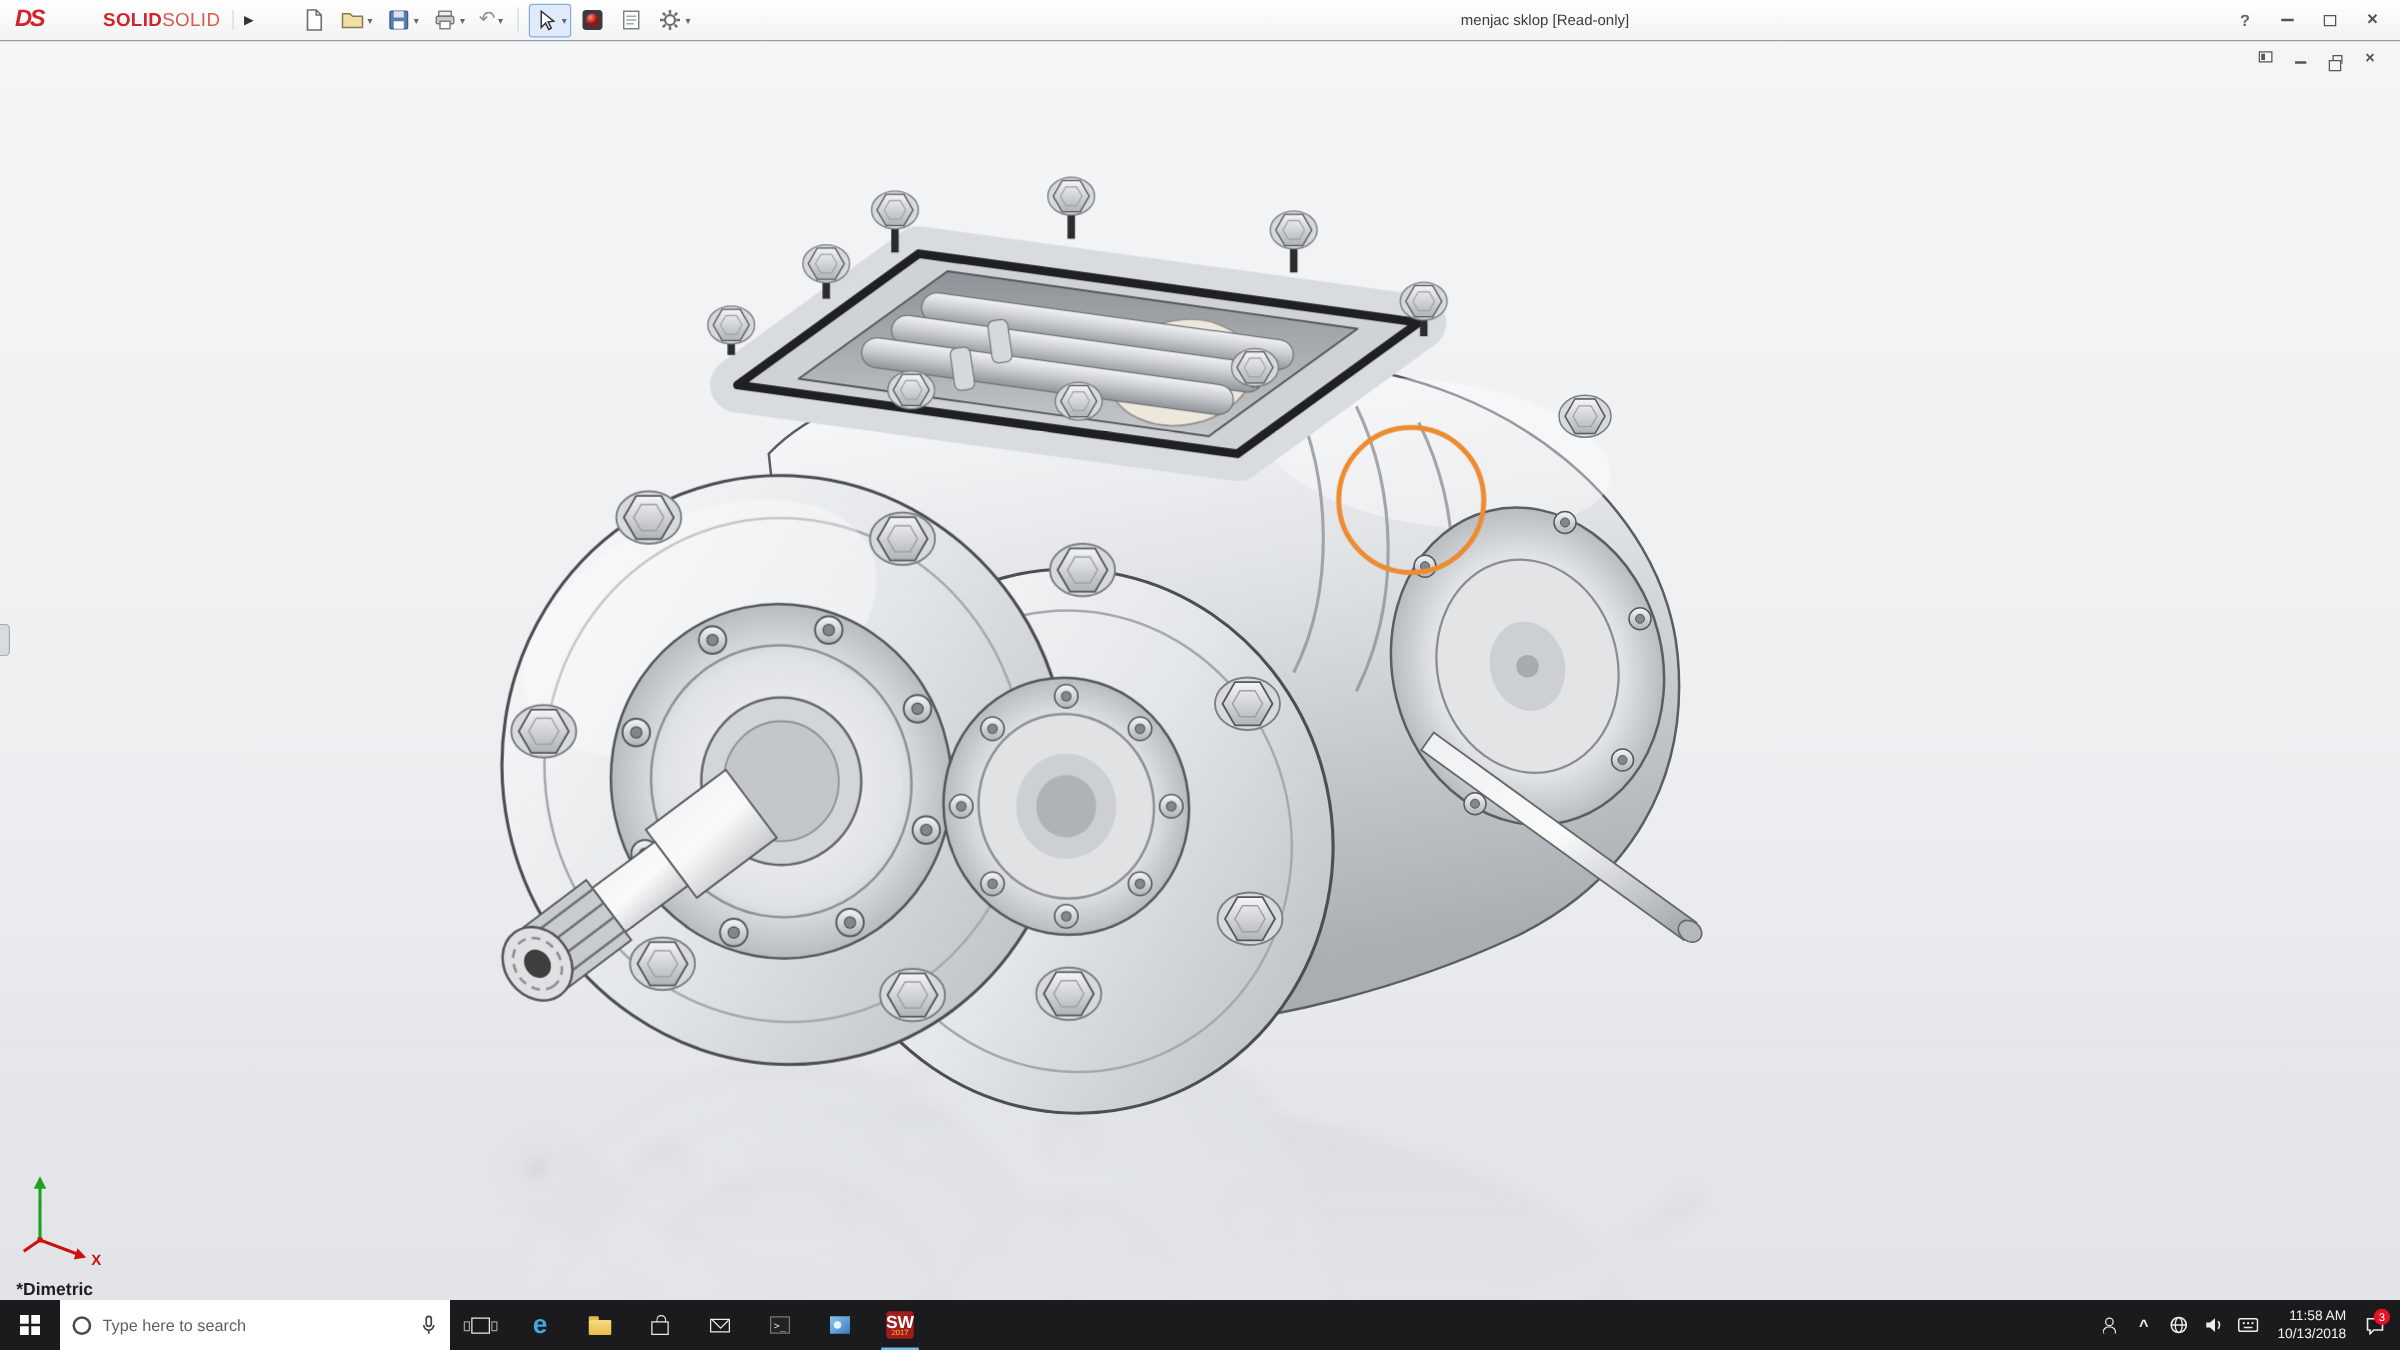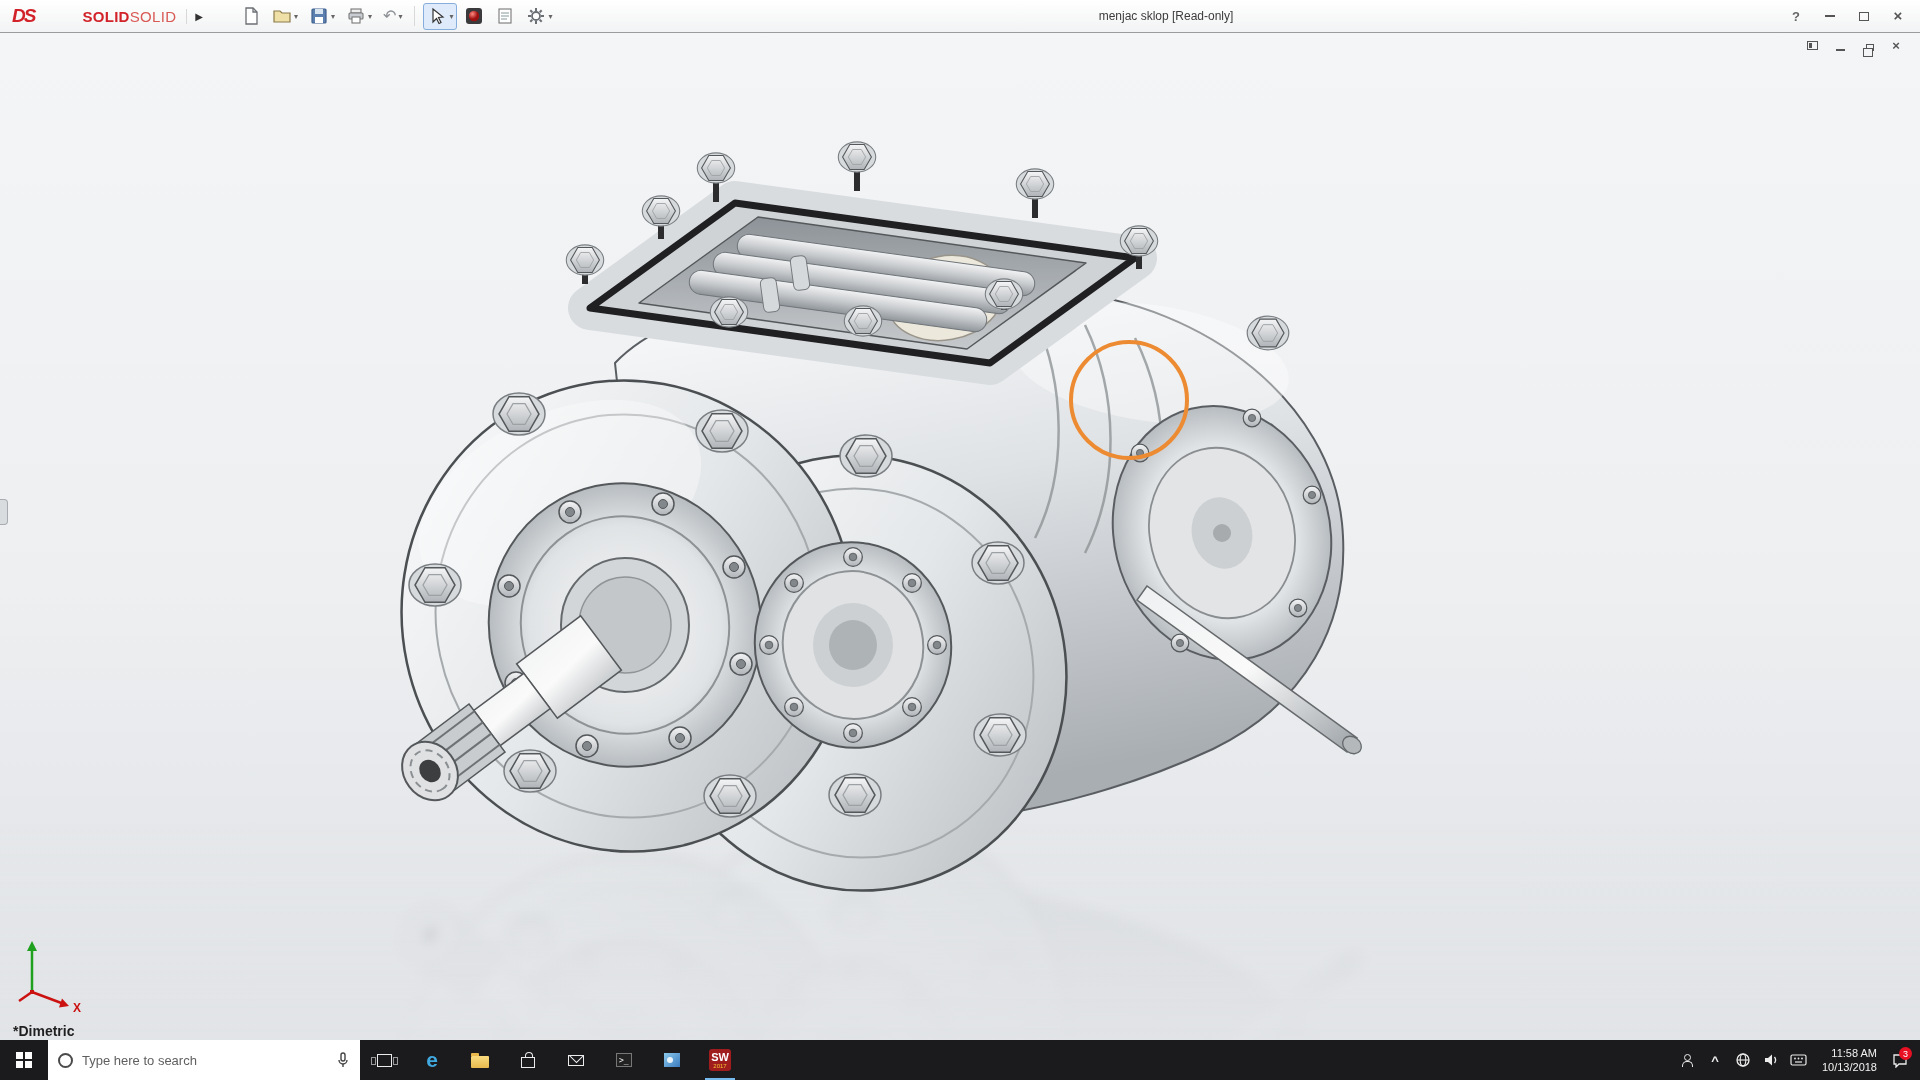--- a/index.html
+++ b/index.html
@@ -14,21 +14,21 @@
   .brand .ds { font-style: italic; font-weight: bold; font-size: 19px; color: #d2232a; letter-spacing: -2px; margin-right: 4px; }
   .brand .solid { font-weight: bold; font-size: 15px; color: #d2232a; letter-spacing: .3px; margin-left: 44px; }
   .brand .works { font-weight: normal; font-size: 15px; color: #d95a55; letter-spacing: .3px; }
   .flyout { font-size: 10px; color: #333; padding: 2px 8px; margin-left: 4px; border-left: 1px solid #d8d8d8; }
   .toolbar { display: flex; align-items: center; margin-left: 26px; gap: 3px; }
   .tb { display: flex; align-items: center; height: 27px; padding: 0 3px; border-radius: 3px; border: 1px solid transparent; }
   .tb.active { background: #dfeafa; border-color: #86aedd; }
   .tb .glyph { font-size: 16px; line-height: 20px; color: #8d9196; }
   .caret { font-size: 8px; color: #666; margin-left: 2px; }
   .sep { width: 1px; height: 20px; background: #d9d9d9; margin: 0 5px; }
-  .win-title { position: absolute; left: 1166px; transform: translateX(-50%);
+  .win-title { position: absolute; left: 1236px; transform: translateX(-50%);
     font-size: 12px; color: #3c3c3c; white-space: nowrap; }
   .win-controls { margin-left: auto; display: flex; align-items: center; gap: 14px; padding-right: 12px; }
   .wc { width: 20px; height: 20px; display: grid; place-items: center; color: #555; font-size: 13px; }
   .i-min { width: 10px; height: 2px; background: #555; }
   .i-max { width: 10px; height: 9px; border: 1.5px solid #555; }
   .i-close { font-size: 15px; font-weight: bold; color: #555; line-height: 12px; }
   .i-help { font-size: 13px; color: #666; font-weight: bold; }
 
   
   .viewport { position: relative; flex: 1 1 auto; overflow: hidden; }
@@ -70,21 +70,21 @@
     border: 1.5px solid #ececec; border-bottom: none; border-radius: 4px 4px 0 0; }
   .i-mail { width: 16px; height: 11px; border: 1.5px solid #ececec; position: relative; overflow: hidden; }
   .i-mail::before { content: ""; position: absolute; top: -6px; left: 1.5px; width: 9px; height: 9px;
     border: 1.5px solid #ececec; transform: rotate(45deg); background: #1b1b1d; }
   .i-cmd { width: 16px; height: 14px; background: #222; border: 1px solid #777; color: #eee; font-size: 8px;
     display: flex; align-items: center; padding-left: 2px; font-family: "DejaVu Sans Mono", monospace; }
   .i-photos { width: 16px; height: 14px; background: linear-gradient(135deg, #8cc9ec, #3a7bbf); position: relative; }
   .i-photos::before { content: ""; position: absolute; left: 3px; top: 4px; width: 6px; height: 6px; background: #eaf4fb; border-radius: 50%; }
   .i-sw { width: 22px; height: 22px; background: #a01d1d; border-radius: 3px; display: flex; flex-direction: column;
     align-items: center; justify-content: center; line-height: 1; }
-  .i-sw .sw-l { color: #fff; font-weight: bold; font-size: 11px; }
+  .i-sw .sw-l { color: #fff; font-weight: bold; font-size: 14px; }
   .i-sw .sw-y { color: #f4c431; font-size: 6px; }
   .tray { margin-left: auto; display: flex; align-items: center; }
   .tray-btn { width: 28px; height: 40px; display: grid; place-items: center; position: relative; }
   .i-chevron { color: #ececec; font-size: 13px; font-weight: bold; }
   .i-people { width: 12px; height: 12px; position: relative; }
   .i-people::before { content: ""; position: absolute; left: 3px; top: 0; width: 5px; height: 5px; border: 1.3px solid #ececec; border-radius: 50%; }
   .i-people::after { content: ""; position: absolute; left: 1px; top: 7px; width: 9px; height: 5px;
     border: 1.3px solid #ececec; border-bottom: none; border-radius: 5px 5px 0 0; }
   .clock { display: flex; flex-direction: column; align-items: flex-end; justify-content: center;
     font-size: 11px; line-height: 14px; padding: 0 9px; color: #f2f2f2; }

